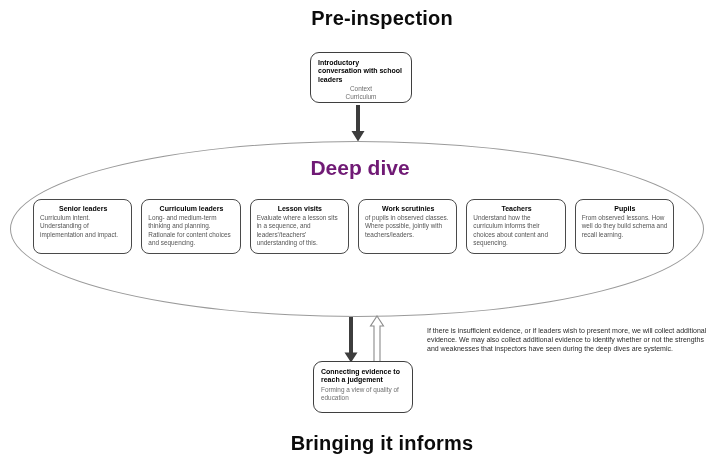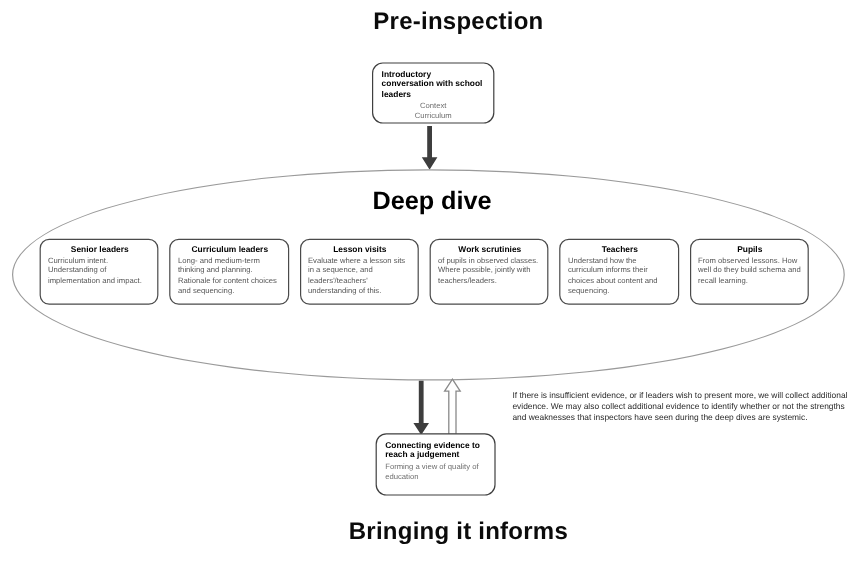--- a/index.html
+++ b/index.html
@@ -22,21 +22,21 @@
   .rbox .muted{color:#6e6e6e;}
   .center{text-align:center;}
   .intro-box{left:310px;top:52px;width:102px;height:51px;}
   .judgement-box{left:313px;top:361px;width:100px;height:52px;}
   .ellipse{
     position:absolute;left:10px;top:141px;width:694px;height:176px;
     border:1px solid #9a9a9a;border-radius:50%;box-sizing:border-box;background:#fff;
   }
   .deep-dive-title{
     position:absolute;left:0;top:156px;width:720px;text-align:center;
-    font-size:21px;font-weight:bold;color:#000000;margin:0;
+    font-size:21px;font-weight:bold;color:#701a75;margin:0;
   }
   .boxes-row{
     position:absolute;left:33px;top:199px;width:641px;
     display:grid;grid-template-columns:repeat(6,1fr);gap:9px;
   }
   .dd-box{
     position:relative;background:#fff;border:1.1px solid #4a4a4a;border-radius:8px;
     box-sizing:border-box;padding:5px 5px 3px 6px;min-height:55px;
   }
   .dd-box .b-title{font-weight:bold;font-size:7px;line-height:1.2;color:#000;text-align:center;}

